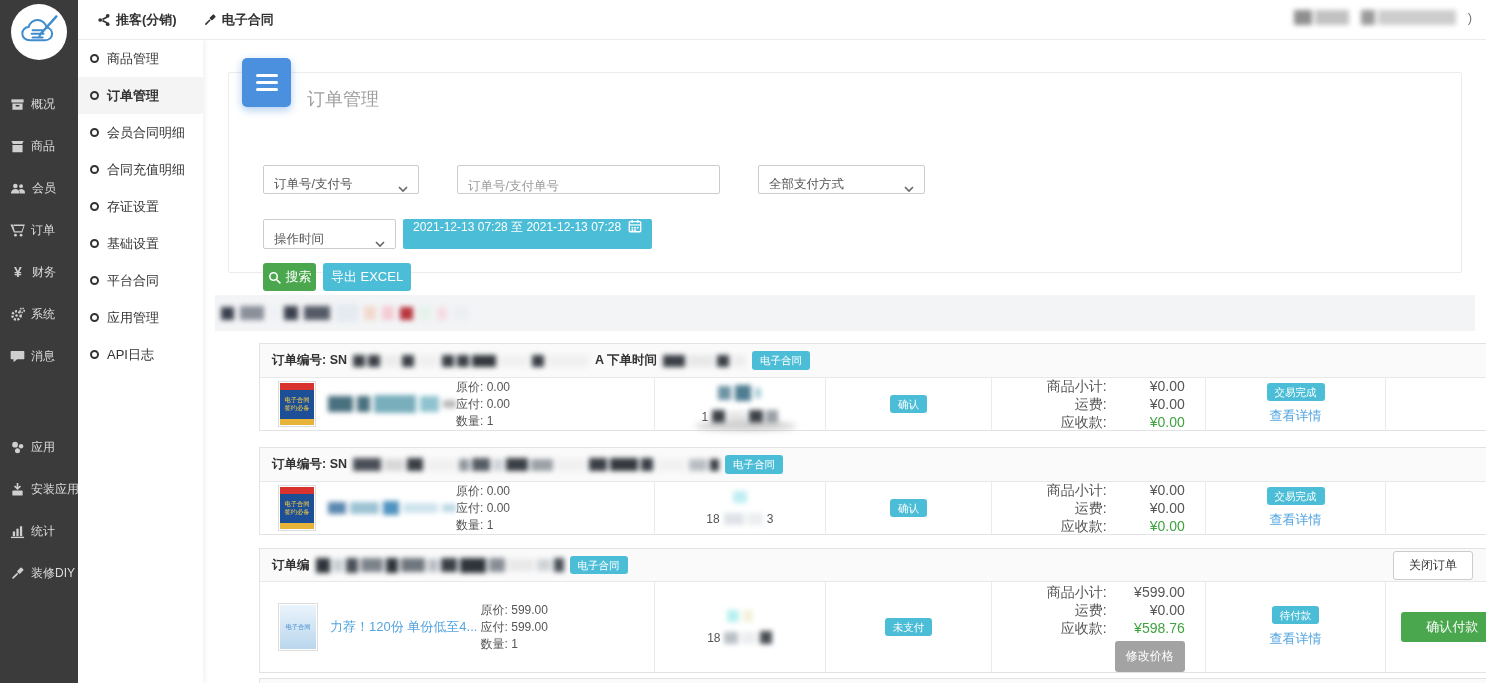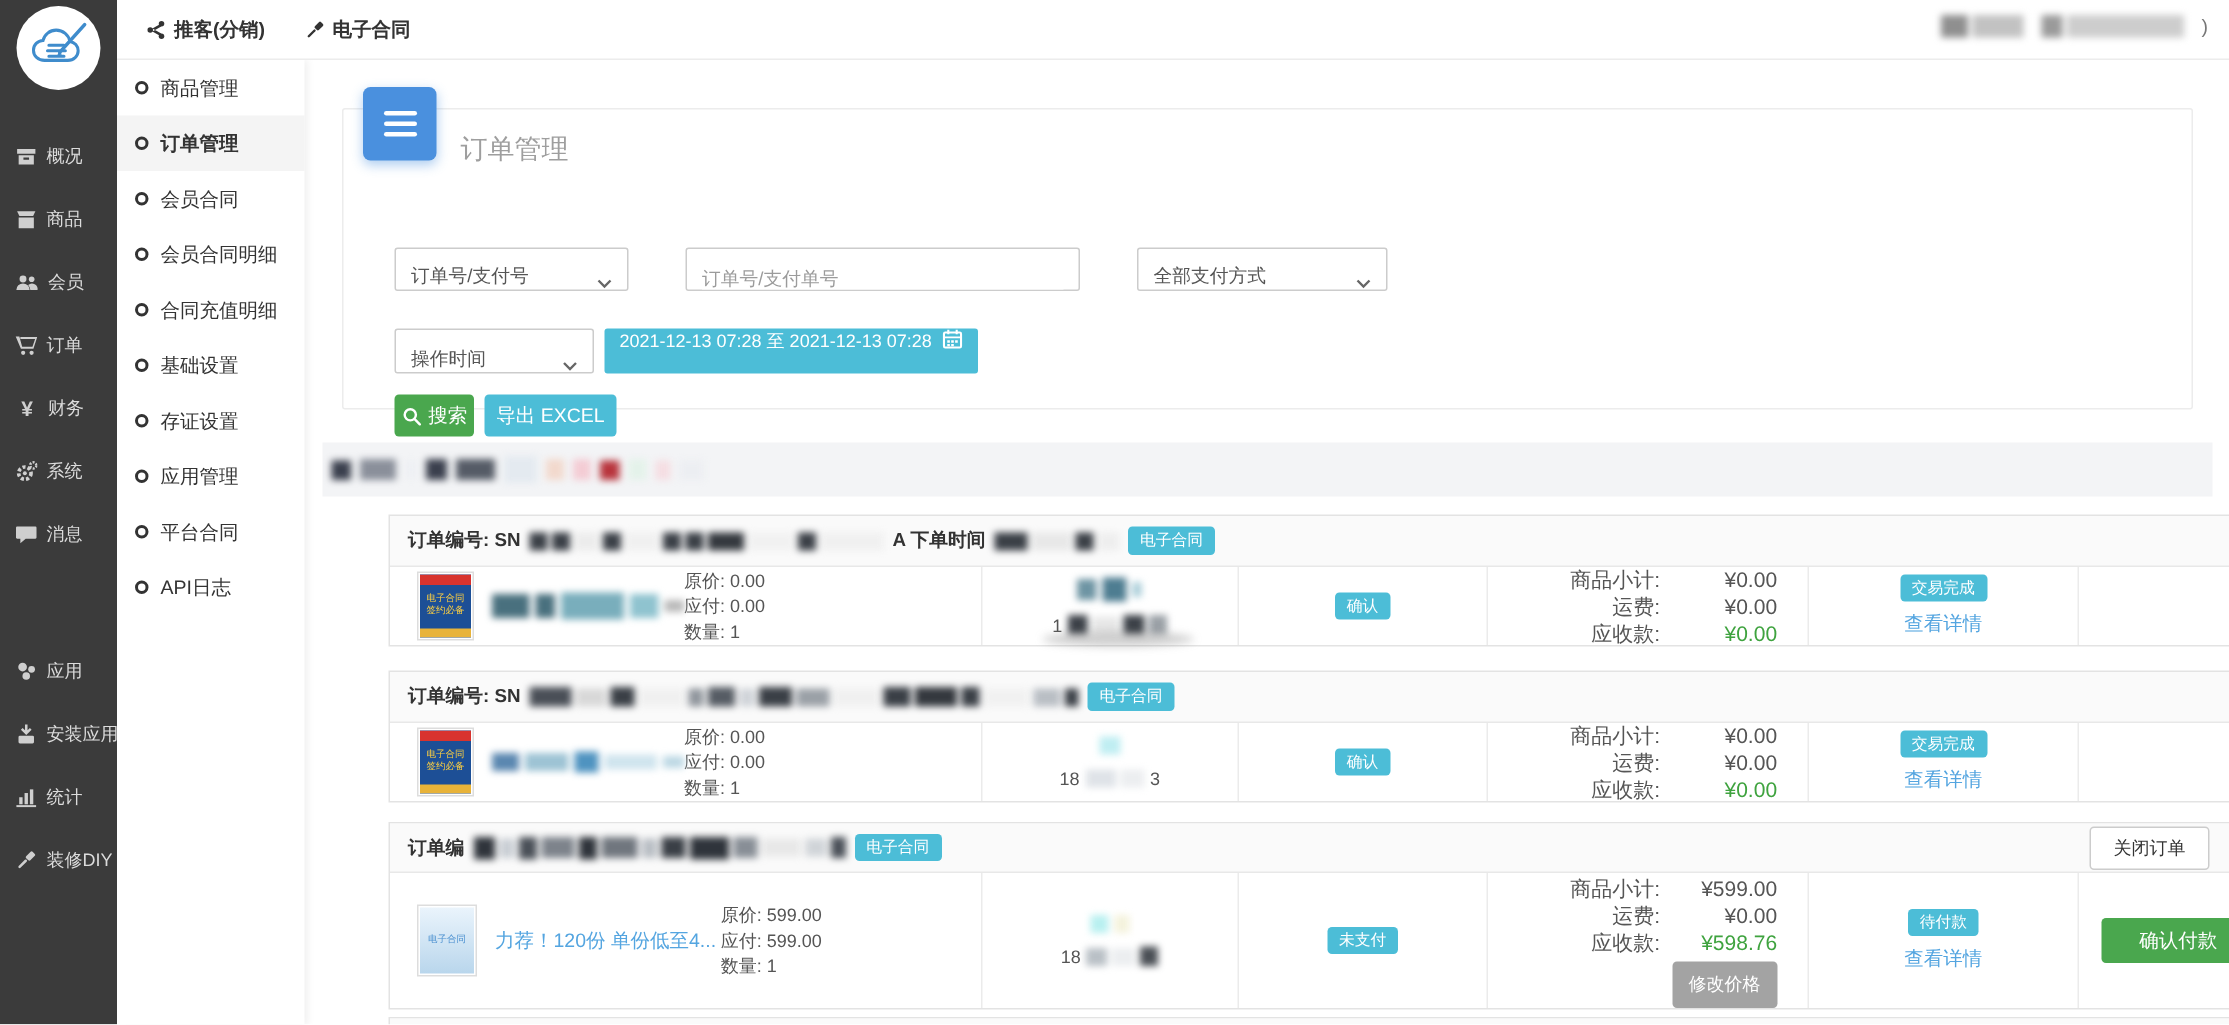--- a/index.html
+++ b/index.html
@@ -253,45 +253,41 @@
     <div class="sub-item">
         <span class="circ"></span>
         <span>商品管理</span>
       </div>
     <div class="sub-item active">
         <span class="circ"></span>
         <span>订单管理</span>
       </div>
     <div class="sub-item">
         <span class="circ"></span>
-        <span>会员合同</span>
-      </div>
-    <div class="sub-item">
-        <span class="circ"></span>
         <span>会员合同明细</span>
       </div>
     <div class="sub-item">
         <span class="circ"></span>
         <span>合同充值明细</span>
       </div>
     <div class="sub-item">
         <span class="circ"></span>
+        <span>存证设置</span>
+      </div>
+    <div class="sub-item">
+        <span class="circ"></span>
         <span>基础设置</span>
       </div>
     <div class="sub-item">
         <span class="circ"></span>
-        <span>存证设置</span>
+        <span>平台合同</span>
       </div>
     <div class="sub-item">
         <span class="circ"></span>
         <span>应用管理</span>
-      </div>
-    <div class="sub-item">
-        <span class="circ"></span>
-        <span>平台合同</span>
       </div>
     <div class="sub-item">
         <span class="circ"></span>
         <span>API日志</span>
       </div>
   </div>
 
   <div class="main">
 
     <div class="hamburger">

